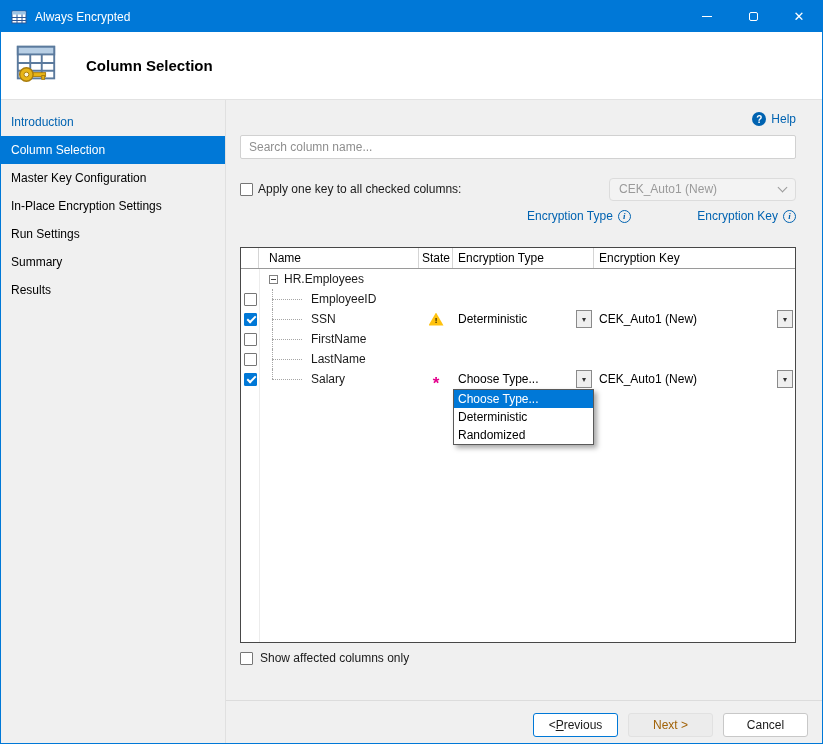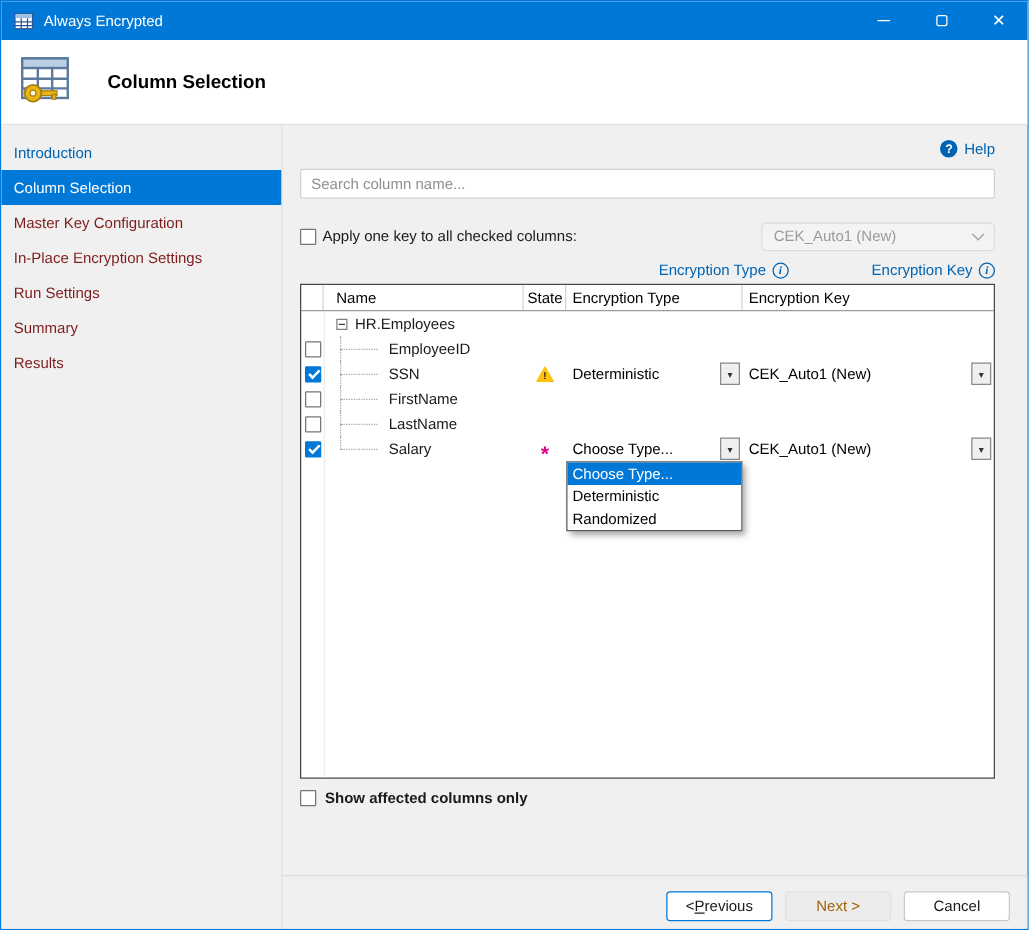--- a/index.html
+++ b/index.html
@@ -22,21 +22,21 @@
   .glyph-close { font-size: 13px; line-height: 1; }
 
   
   .header { height: 68px; background: #fff; display: flex; align-items: center; border-bottom: 1px solid #e2e2e2; }
   .header-icon { margin-left: 12px; flex: none; }
   .header-title { margin-left: 27px; font-size: 15px; font-weight: bold; color: #000; }
 
   
   .body { display: flex; height: 649px; }
   .sidebar { width: 225px; flex: none; background: #f0f0f0; border-right: 1px solid #e0e0e0; padding-top: 8px; }
-  .side-item { height: 28px; display: flex; align-items: center; padding-left: 10px; color: #7f1d1d; cursor: default; }
+  .side-item { height: 28px; display: flex; align-items: center; padding-left: 10px; color: #000000; cursor: default; }
   .side-item.done { color: #0063b1; }
   .side-item.active { background: #0078d7; color: #fff; }
 
   .content { flex: 1; position: relative; padding: 0 26px 0 14px; }
 
   .help-row { margin-top: 12px; display: flex; justify-content: flex-end; align-items: center; gap: 5px; color: #0063b1; }
   .help-icon { width: 14px; height: 14px; border-radius: 50%; background: #0063b1; color: #fff; font-size: 10px; font-weight: bold; display: inline-flex; align-items: center; justify-content: center; }
 
   .search-input { margin-top: 9px; width: 100%; height: 24px; border: 1px solid #d1d1d1; border-radius: 2px; padding: 0 8px; font: inherit; font-size: 12px; color: #333; background: #fff; display: block; }
   .search-input::placeholder { color: #8f8f8f; }
@@ -49,21 +49,21 @@
   .key-combo-disabled { margin-left: auto; width: 187px; height: 23px; background: #f3f3f3; border: 1px solid #dcdcdc; border-radius: 4px; color: #9a9a9a; display: flex; align-items: center; padding: 0 9px; }
   .chev { width: 7px; height: 7px; border-right: 1.5px solid #9a9a9a; border-bottom: 1.5px solid #9a9a9a; transform: rotate(45deg); margin-left: auto; margin-top: -4px; }
 
   .links-row { margin-top: 8px; position: relative; height: 16px; }
   .link-group { position: absolute; top: 0; display: flex; align-items: center; gap: 5px; color: #0063b1; }
   .lg-type { left: 287px; }
   .lg-key { right: 0; }
   .info-icon { width: 13px; height: 13px; border-radius: 50%; border: 1px solid #0063b1; color: #0063b1; font-size: 9px; font-weight: bold; font-style: italic; font-family: "Liberation Serif", serif; display: inline-flex; align-items: center; justify-content: center; flex: none; }
 
   
-  .grid { margin-top: 2px; position: relative; height: 396px; background: #fff; border: 1px solid #474747; }
+  .grid { margin-top: 22px; position: relative; height: 396px; background: #fff; border: 1px solid #474747; }
   .grid::before { content: ""; position: absolute; left: 18px; top: 21px; bottom: 0; width: 1px; background: #ececec; }
   .grid-header { display: flex; height: 21px; border-bottom: 1px solid #9a9a9a; }
   .gh-cell { display: flex; align-items: center; border-right: 1px solid #d5d5d5; color: #000; }
   .gh-cell:last-child { border-right: none; }
   .c0 { width: 18px; flex: none; }
   .c1 { width: 160px; flex: none; padding-left: 10px; }
   .c2 { width: 34px; flex: none; padding-left: 3px; }
   .c3 { width: 141px; flex: none; padding-left: 5px; }
   .c4 { flex: 1; padding-left: 5px; }
 
@@ -85,21 +85,21 @@
   .req-icon { color: #e3008c; font-size: 17px; font-weight: bold; line-height: 8px; margin-top: 9px; }
 
   .combo { position: relative; }
   .combo-text { flex: 1; color: #000; }
   .combo-btn { width: 16px; height: 18px; border: 1px solid #8a8a8a; background: #efefef; color: #333; font-size: 8px; display: flex; align-items: center; justify-content: center; margin-right: 2px; flex: none; cursor: default; }
 
   .dropdown-list { position: absolute; left: 212px; top: 141px; width: 141px; background: #fff; border: 1px solid #5a5a5a; box-shadow: 3px 3px 5px rgba(0,0,0,0.35); z-index: 5; }
   .dd-item { height: 18px; display: flex; align-items: center; padding-left: 4px; color: #000; }
   .dd-item.selected { background: #0078d7; color: #fff; }
 
-  .show-affected { margin-top: 8px; display: flex; align-items: center; gap: 7px; font-weight: bold; }
+  .show-affected { margin-top: 8px; display: flex; align-items: center; gap: 7px; }
 
   
   .footer { position: absolute; left: 0; right: 0; bottom: 0; height: 49px; border-top: 1px solid #dcdcdc; background: #f0f0f0; display: flex; align-items: center; justify-content: flex-end; gap: 10px; padding-right: 14px; }
   .btn { min-width: 85px; height: 24px; border-radius: 3px; display: inline-flex; align-items: center; justify-content: center; background: #fff; border: 1px solid #c8c8c8; font: inherit; font-size: 12px; color: #1a1a1a; padding: 0 12px; cursor: default; }
   .btn-previous { border-color: #0078d7; }
   .btn-next { background: #ececec; border-color: #e1e1e1; color: #a16207; }
   .ak { text-decoration: underline; }
 </style>
 </head>
 <body>

